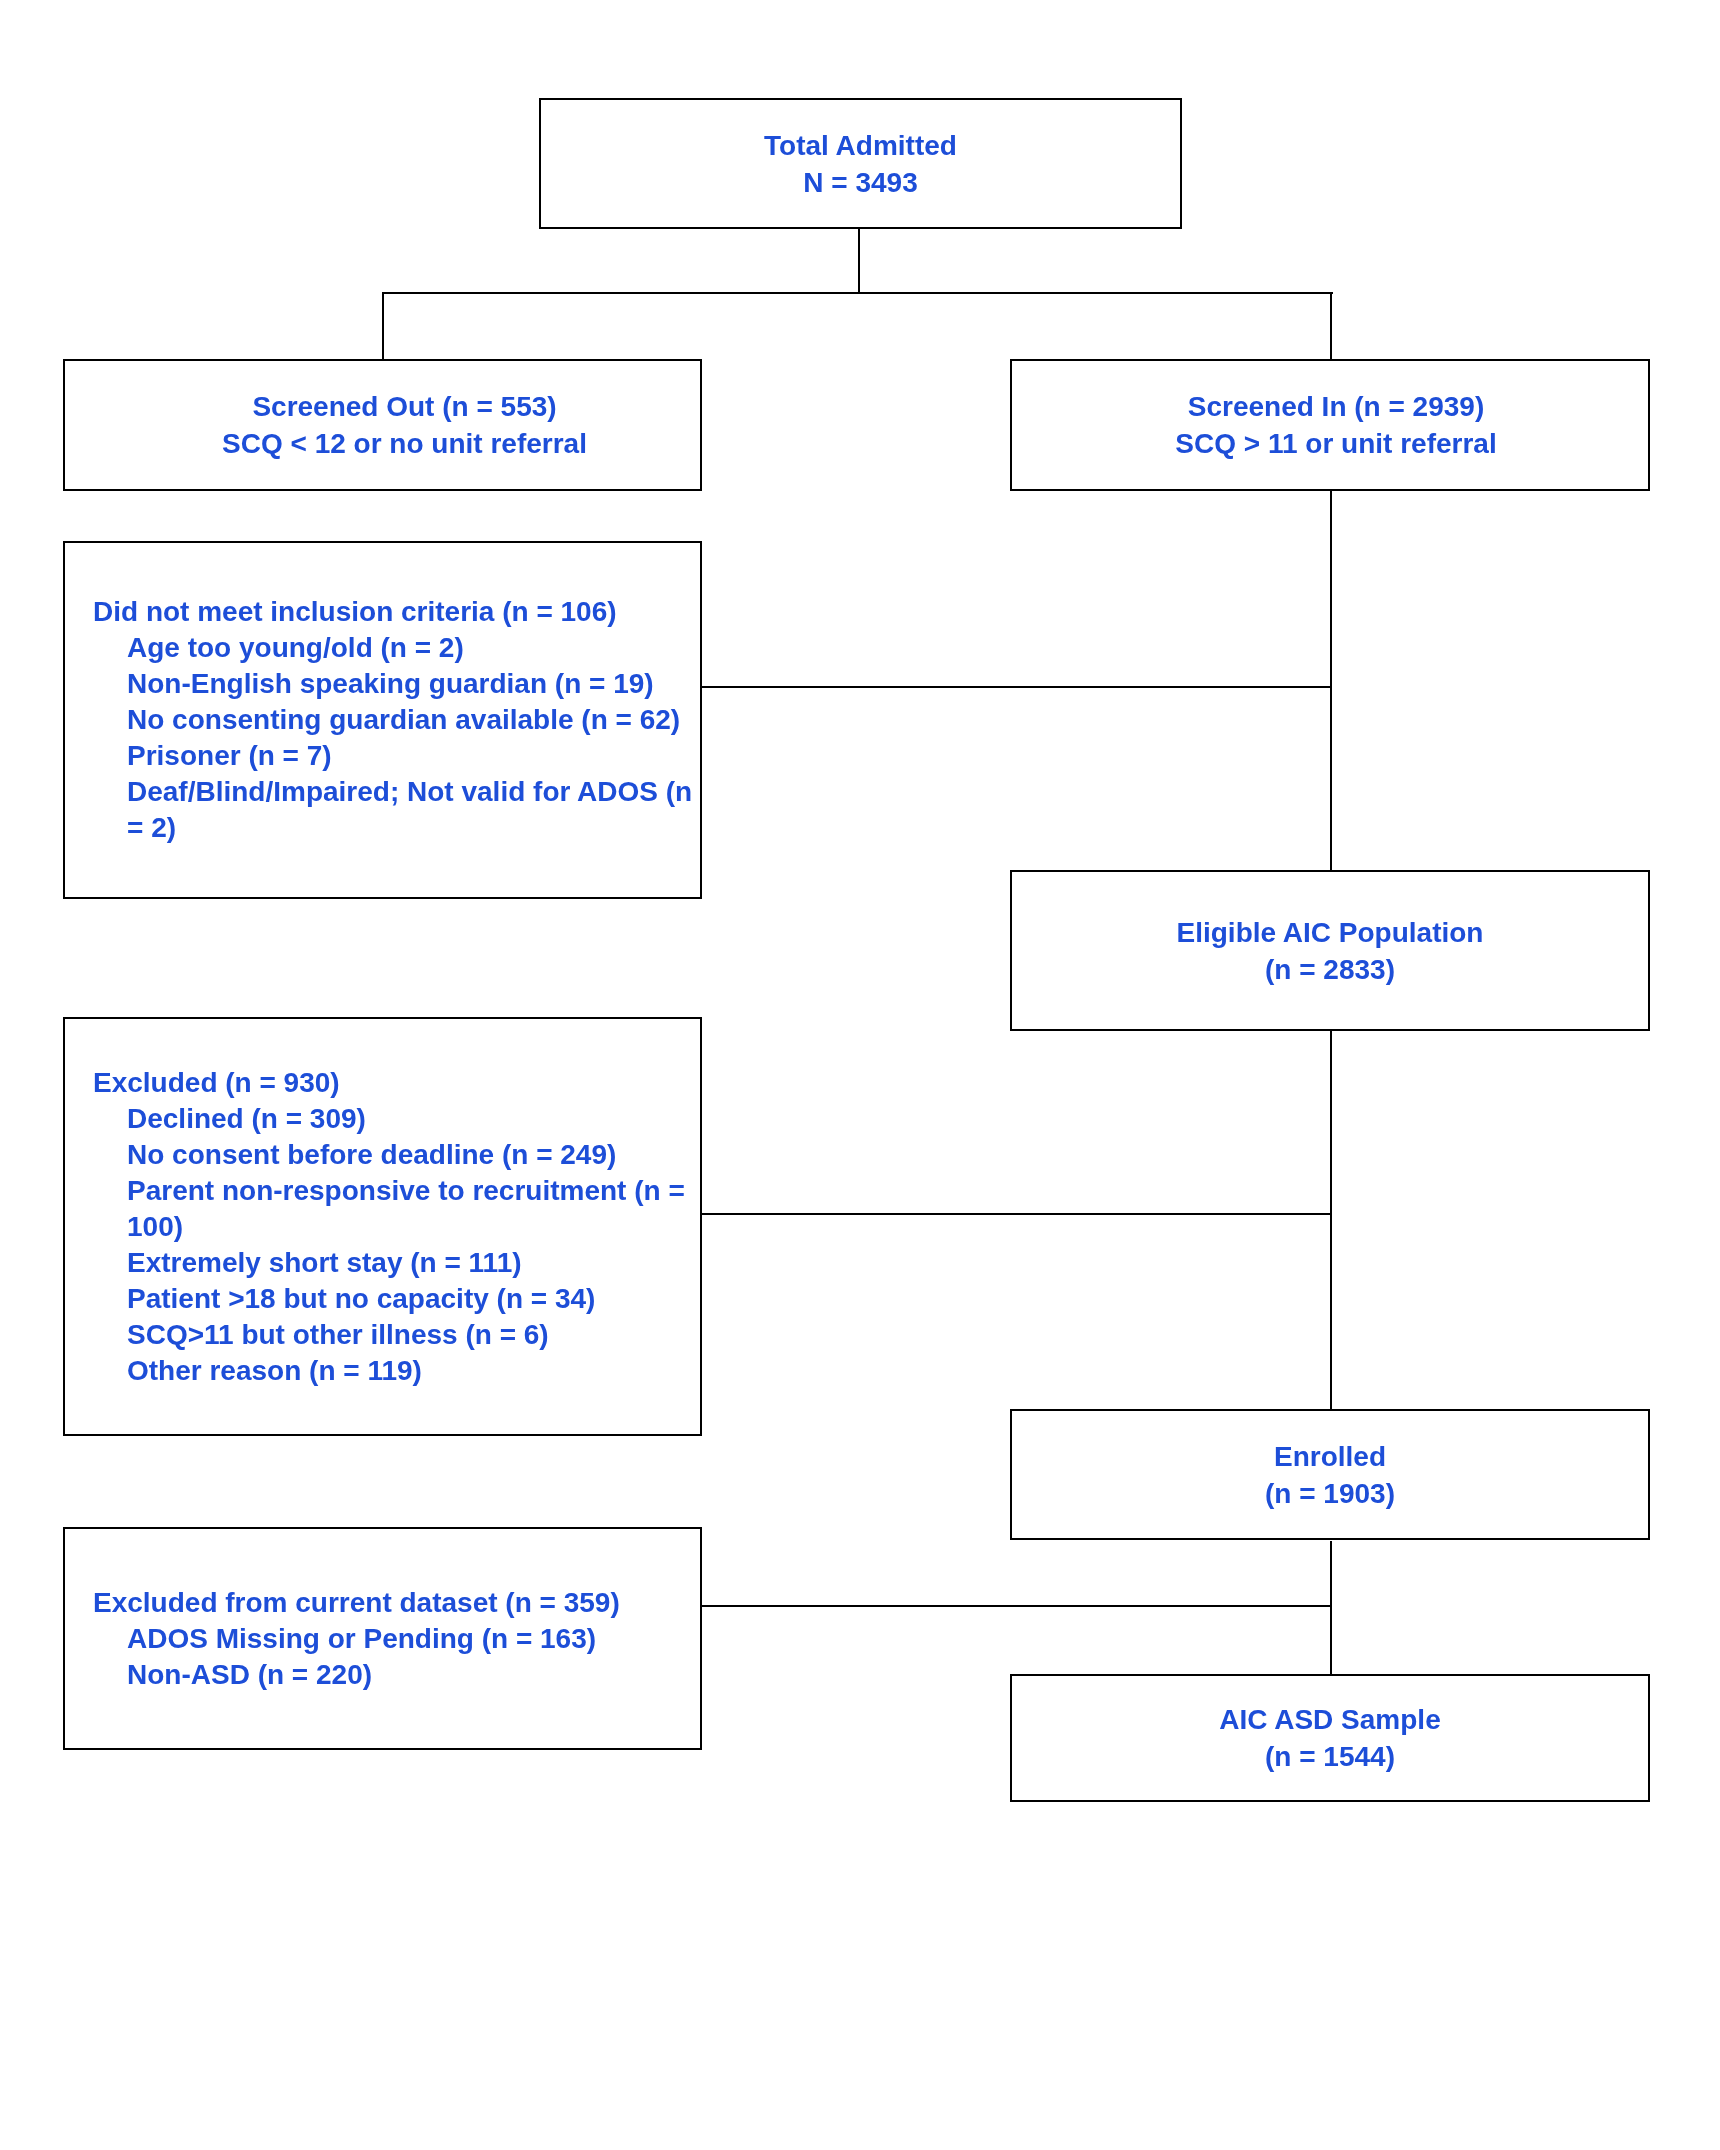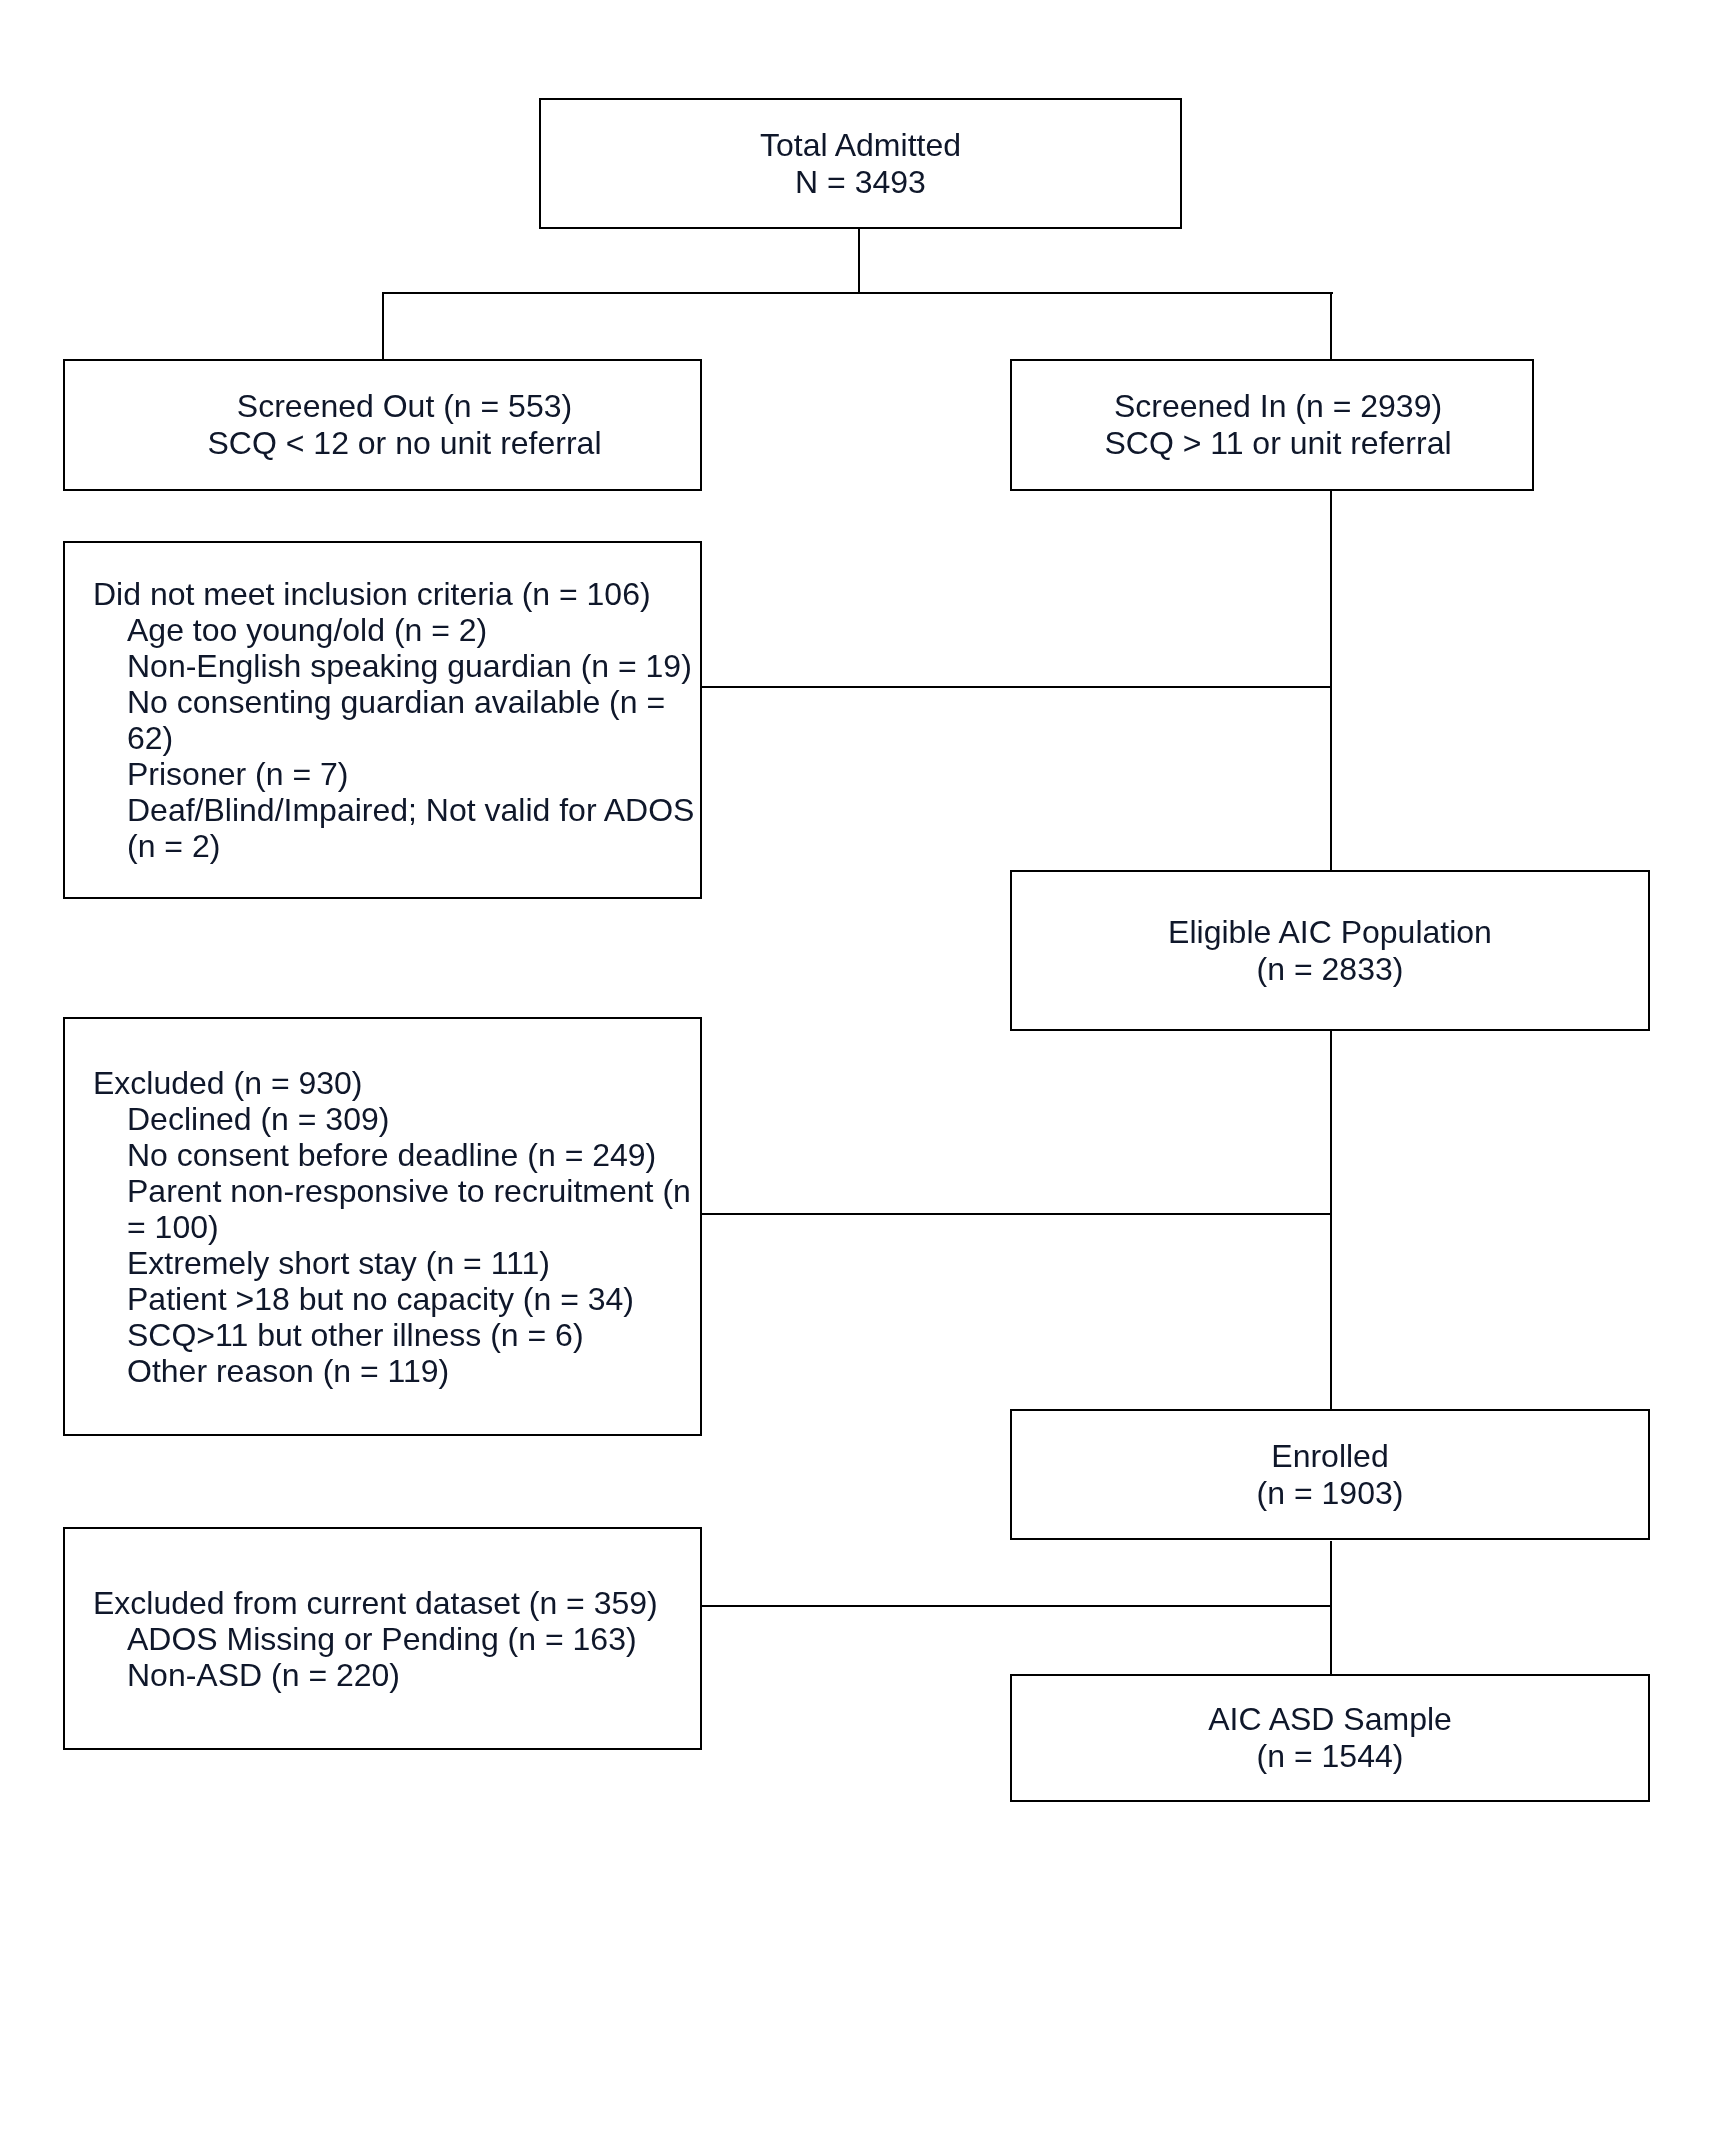--- a/index.html
+++ b/index.html
@@ -16,22 +16,23 @@
   }
   .flow {
     position: absolute;
     inset: 0;
   }
   .box {
     position: absolute;
     background: #ffffff;
     border: 2.2px solid #000000;
     box-sizing: border-box;
-    font-size: 32px;
-    color: #0f172a;
+    font-size: 28px;
+    color: #1d4ed8;
+    font-weight: bold;
   }
   .box.centered {
     display: flex;
     flex-direction: column;
     align-items: center;
     justify-content: center;
     text-align: center;
     line-height: 37px;
   }
   .box.list {
@@ -46,21 +47,21 @@
     padding-left: 34px;
   }
   .conn {
     position: absolute;
     background: #000000;
   }
 
   
   #box-total-admitted     { left: 539px;  top: 98px;  width: 643px; height: 131px; }
   #box-screened-out       { left: 63px;   top: 359px;  width: 639px; height: 132px; padding-left: 44px; }
-  #box-screened-in        { left: 1010px; top: 359px;  width: 524px; height: 132px; padding-left: 12px; }
+  #box-screened-in        { left: 1010px; top: 359px;  width: 640px; height: 132px; padding-left: 12px; }
   #box-did-not-meet       { left: 63px;   top: 541px;  width: 639px; height: 358px; }
   #box-eligible           { left: 1010px; top: 870px; width: 640px; height: 161px; }
   #box-excluded           { left: 63px;   top: 1017px; width: 639px; height: 419px; }
   #box-enrolled           { left: 1010px; top: 1409px; width: 640px; height: 131px; }
   #box-excluded-dataset   { left: 63px;   top: 1527px; width: 639px; height: 223px; }
   #box-aic-asd-sample     { left: 1010px; top: 1674px; width: 640px; height: 128px; }
 
   
   #v-total-down     { left: 858px; top: 229px;  width: 2.2px;    height: 65px;  }
   #h-split          { left: 382px;  top: 292px;  width: 951px; height: 2.2px;   }

